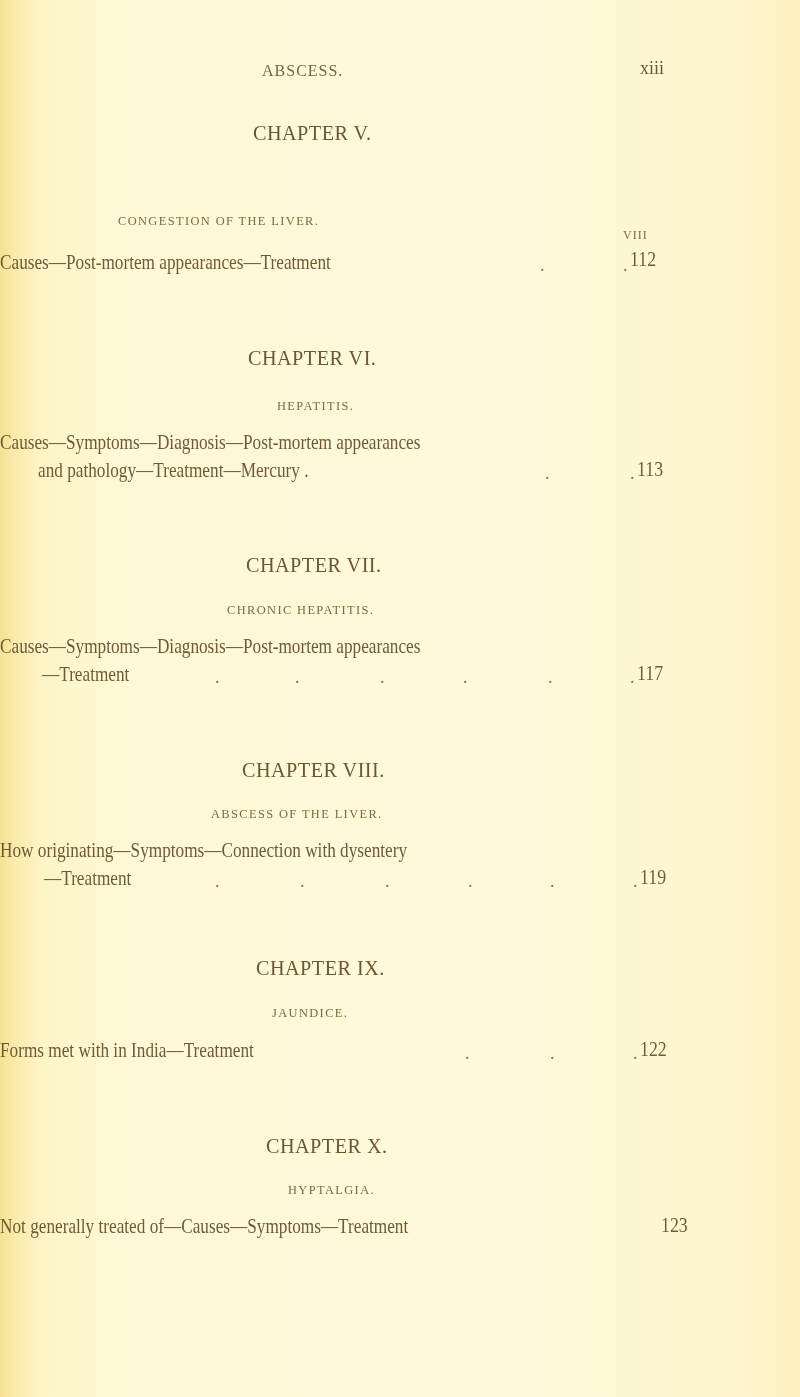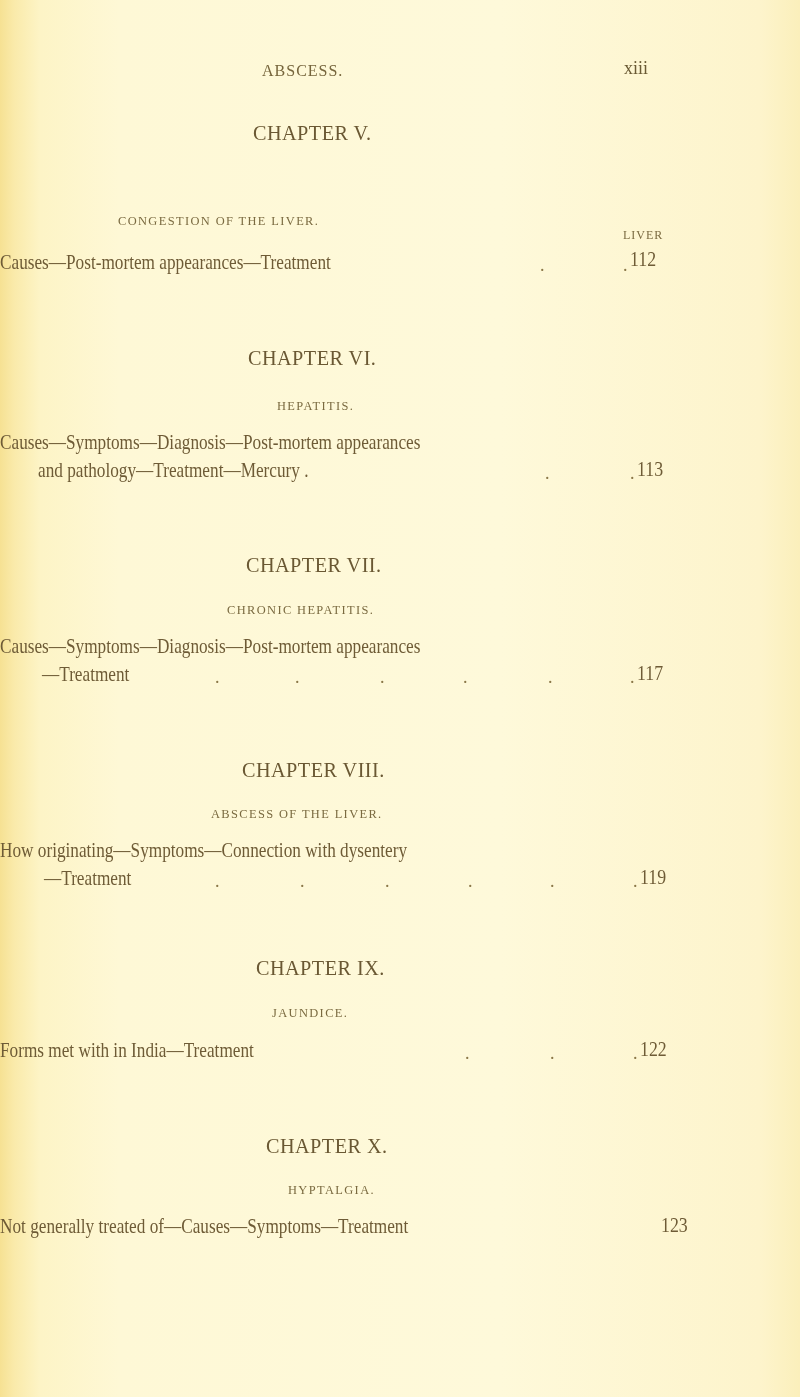--- a/index.html
+++ b/index.html
@@ -4,40 +4,40 @@
   <style>
     html, body { margin: 0; padding: 0; }
     body {
       width: 800px; height: 1397px; overflow: hidden; position: relative;
       background: linear-gradient(90deg, #f6e193 0px, #faeaaa 14px, #fdf4c6 40px, #fef8d6 120px, #fef9da 500px, #fdf4cc 760px, #fbefbb 800px);
       font-family: "Liberation Serif", "DejaVu Serif", serif;
       color: #6b5a34;
     }
     .page { position: absolute; inset: 0; }
     .running-head { position: absolute; top: 62px; left: 262px; font-size: 16px; letter-spacing: 1px; color: #76653c; }
-    .folio { position: absolute; top: 58px; left: 624px; font-size: 18px; color: #6a5a34; }
+    .folio { position: absolute; top: 58px; left: 640px; font-size: 18px; color: #6a5a34; }
     .chapter-title { position: absolute; font-size: 22px; letter-spacing: 0.5px; color: #6a5833; transform: scaleX(0.92); transform-origin: left top; white-space: nowrap; }
     .subject { position: absolute; font-size: 13.5px; letter-spacing: 1.5px; color: #7a6a40; transform: scaleX(0.92); transform-origin: left top; white-space: nowrap; }
     .page-label { position: absolute; top: 228px; left: 623px; font-size: 12px; letter-spacing: 1px; color: #7a6a40; }
     .entry { position: absolute; font-size: 21px; color: #6e5b36; transform: scaleX(0.82); transform-origin: left top; white-space: nowrap; }
     .pno { position: absolute; font-size: 21px; color: #6e5b36; transform: scaleX(0.85); transform-origin: left top; white-space: nowrap; }
     .leader { position: absolute; font-size: 18px; color: #8a7748; }
   </style>
 </head>
 <body>
 
 <div class="page">
 
   <div class="running-head">ABSCESS.</div>
   <div class="folio">xiii</div>
 
   <section>
     <div class="chapter-title" style="top:120px; left:253px;">CHAPTER V.</div>
     <div class="subject" style="top:213px; left:118px;">CONGESTION OF THE LIVER.</div>
-    <div class="page-label">LIVER</div>
+    <div class="page-label">VIII</div>
     <div class="entry" style="top:250px; left:0px;">Causes—Post-mortem appearances—Treatment</div>
     <span class="leader" style="top:255px; left:540px;">.</span>
     <span class="leader" style="top:255px; left:623px;">.</span>
     <div class="pno" style="top:247px; left:630px;">112</div>
   </section>
 
   <section>
     <div class="chapter-title" style="top:345px; left:248px;">CHAPTER VI.</div>
     <div class="subject" style="top:398px; left:277px;">HEPATITIS.</div>
     <div class="entry" style="top:430px; left:0px;">Causes—Symptoms—Diagnosis—Post-mortem appearances</div>

